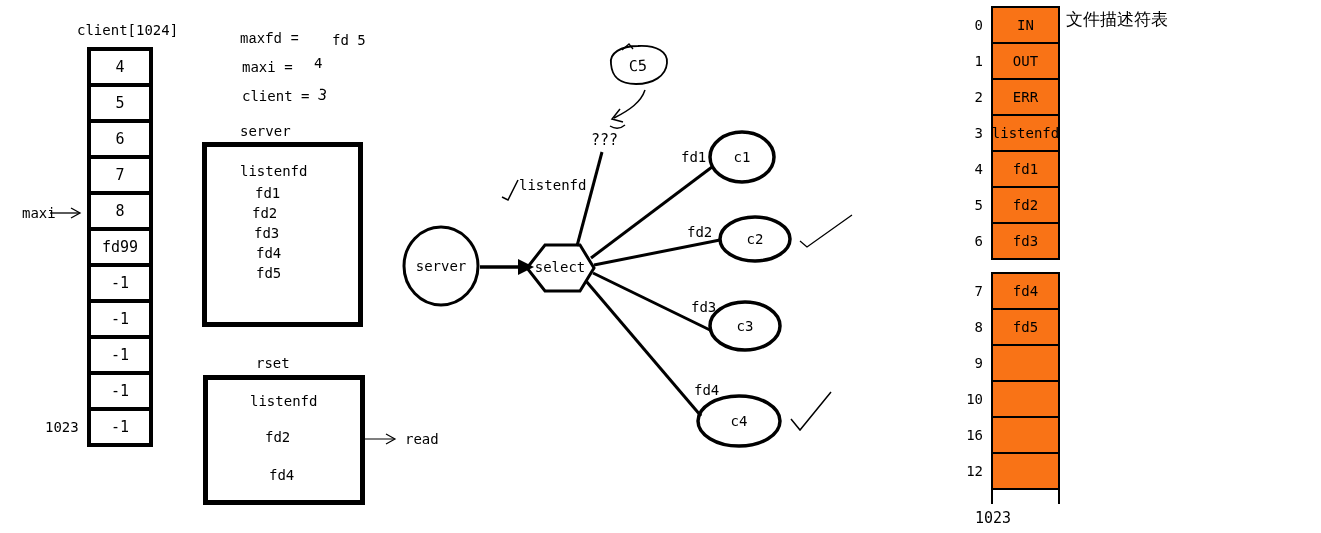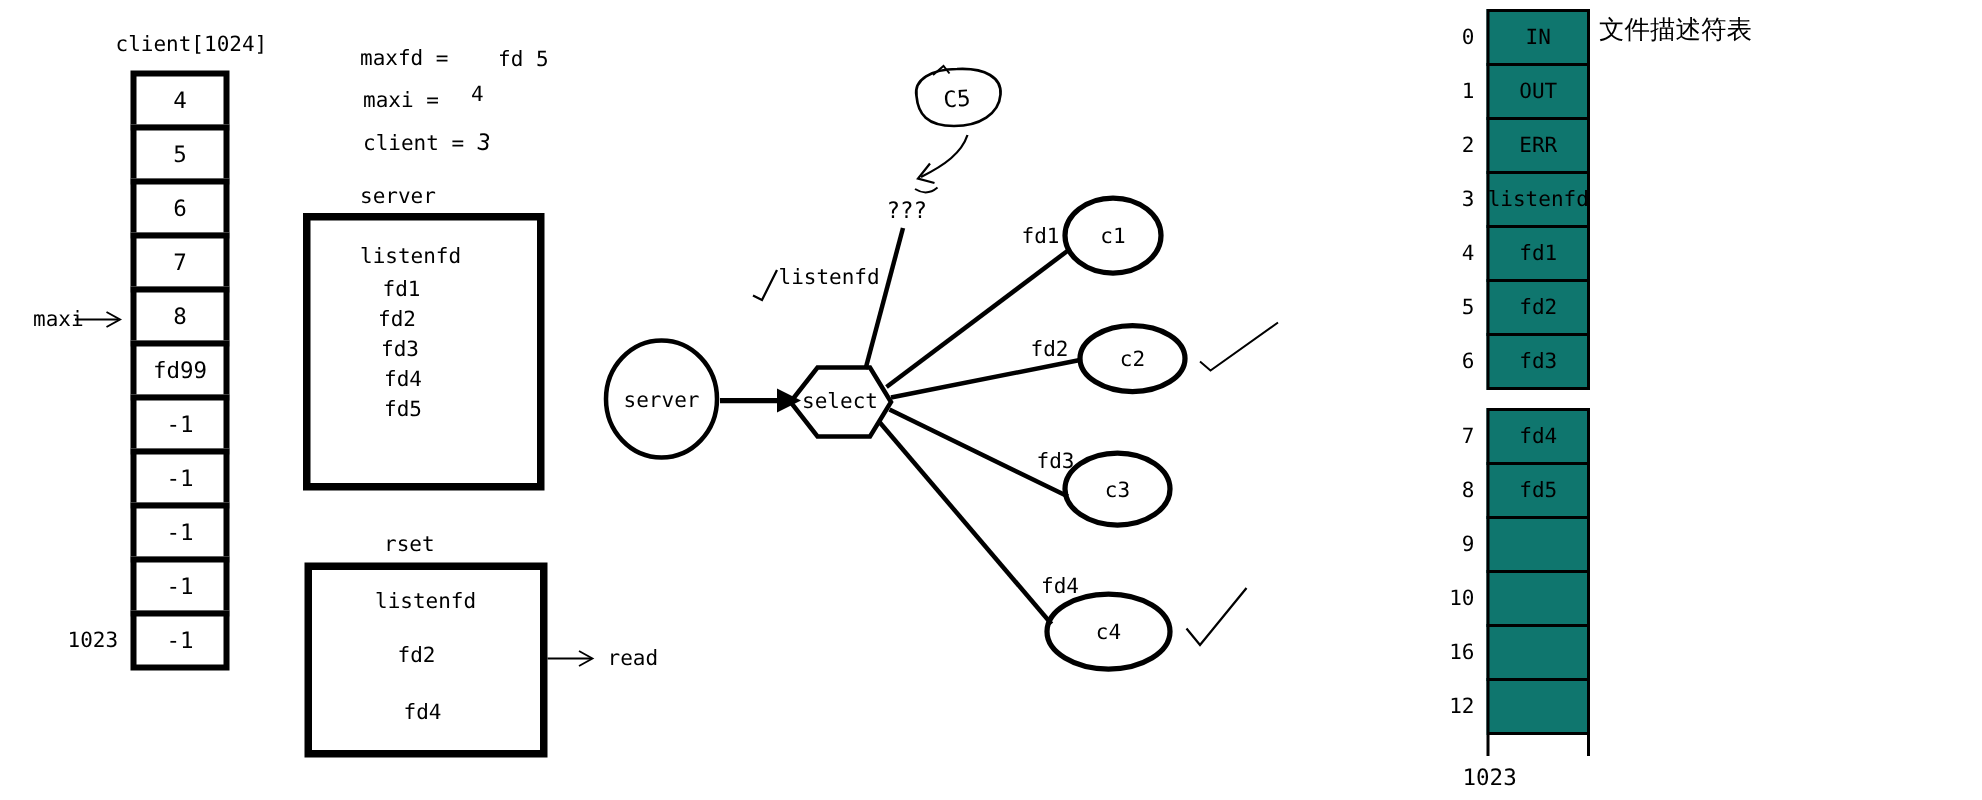--- a/index.html
+++ b/index.html
@@ -25,21 +25,21 @@
   .ccell + .ccell { margin-top: -4px; }
 
   
   .setbox { border: 5px solid #000; background: #fff; }
 
   
   .fdrow { display: flex; height: 38px; }
   .fdrow + .fdrow { margin-top: -2px; }
   .fdnum { width: 40px; padding-right: 8px; font-size: 14px;
            display: flex; align-items: center; justify-content: flex-end; }
-  .fdcell { width: 69px; border: 2px solid #000; background: #0f766e; font-size: 14px;
+  .fdcell { width: 69px; border: 2px solid #000; background: #f97316; font-size: 14px;
             display: flex; align-items: center; justify-content: center; }
   .fdstub { width: 69px; height: 14px; border-left: 2px solid #000; border-right: 2px solid #000; }
   .cjk { font-family: Liberation Serif, serif; font-size: 17px; }
 </style>
 </head>
 <body>
 
 <div class="stage">
 
   <svg class="svg-layer" width="1321" height="533" viewBox="0 0 1321 533">
@@ -110,21 +110,21 @@
     <div class="ccell">fd99</div>
     <div class="ccell">-1</div>
     <div class="ccell">-1</div>
     <div class="ccell">-1</div>
     <div class="ccell">-1</div>
     <div class="ccell">-1</div>
   </div>
   <div class="abs t14" style="left:22px; top:205px;">maxi</div>
   <div class="abs t14" style="left:45px; top:419px;">1023</div>
 
-  <div class="abs t14" style="left:240px; top:31px;">maxfd =</div>
+  <div class="abs t14" style="left:240px; top:31px;font-family:Liberation Mono, monospace;">maxfd =</div>
   <div class="abs t14" style="left:305px; top:32px;margin-left:27px;">fd 5</div>
   <div class="abs t14" style="left:242px; top:59px;">maxi =</div>
   <div class="abs t14" style="left:314px; top:55px;">4</div>
   <div class="abs t14" style="left:242px; top:88px;">client =</div>
   <div class="abs t15" style="left:318px; top:86px; transform:rotate(8deg);">3</div>
 
   <div class="abs t14" style="left:240px; top:123px;">server</div>
   <div class="abs setbox" style="left:202px; top:142px; width:161px; height:185px;">
     <div class="abs t14" style="left:33px; top:16px;">listenfd</div>
     <div class="abs t14" style="left:48px; top:38px;">fd1</div>

